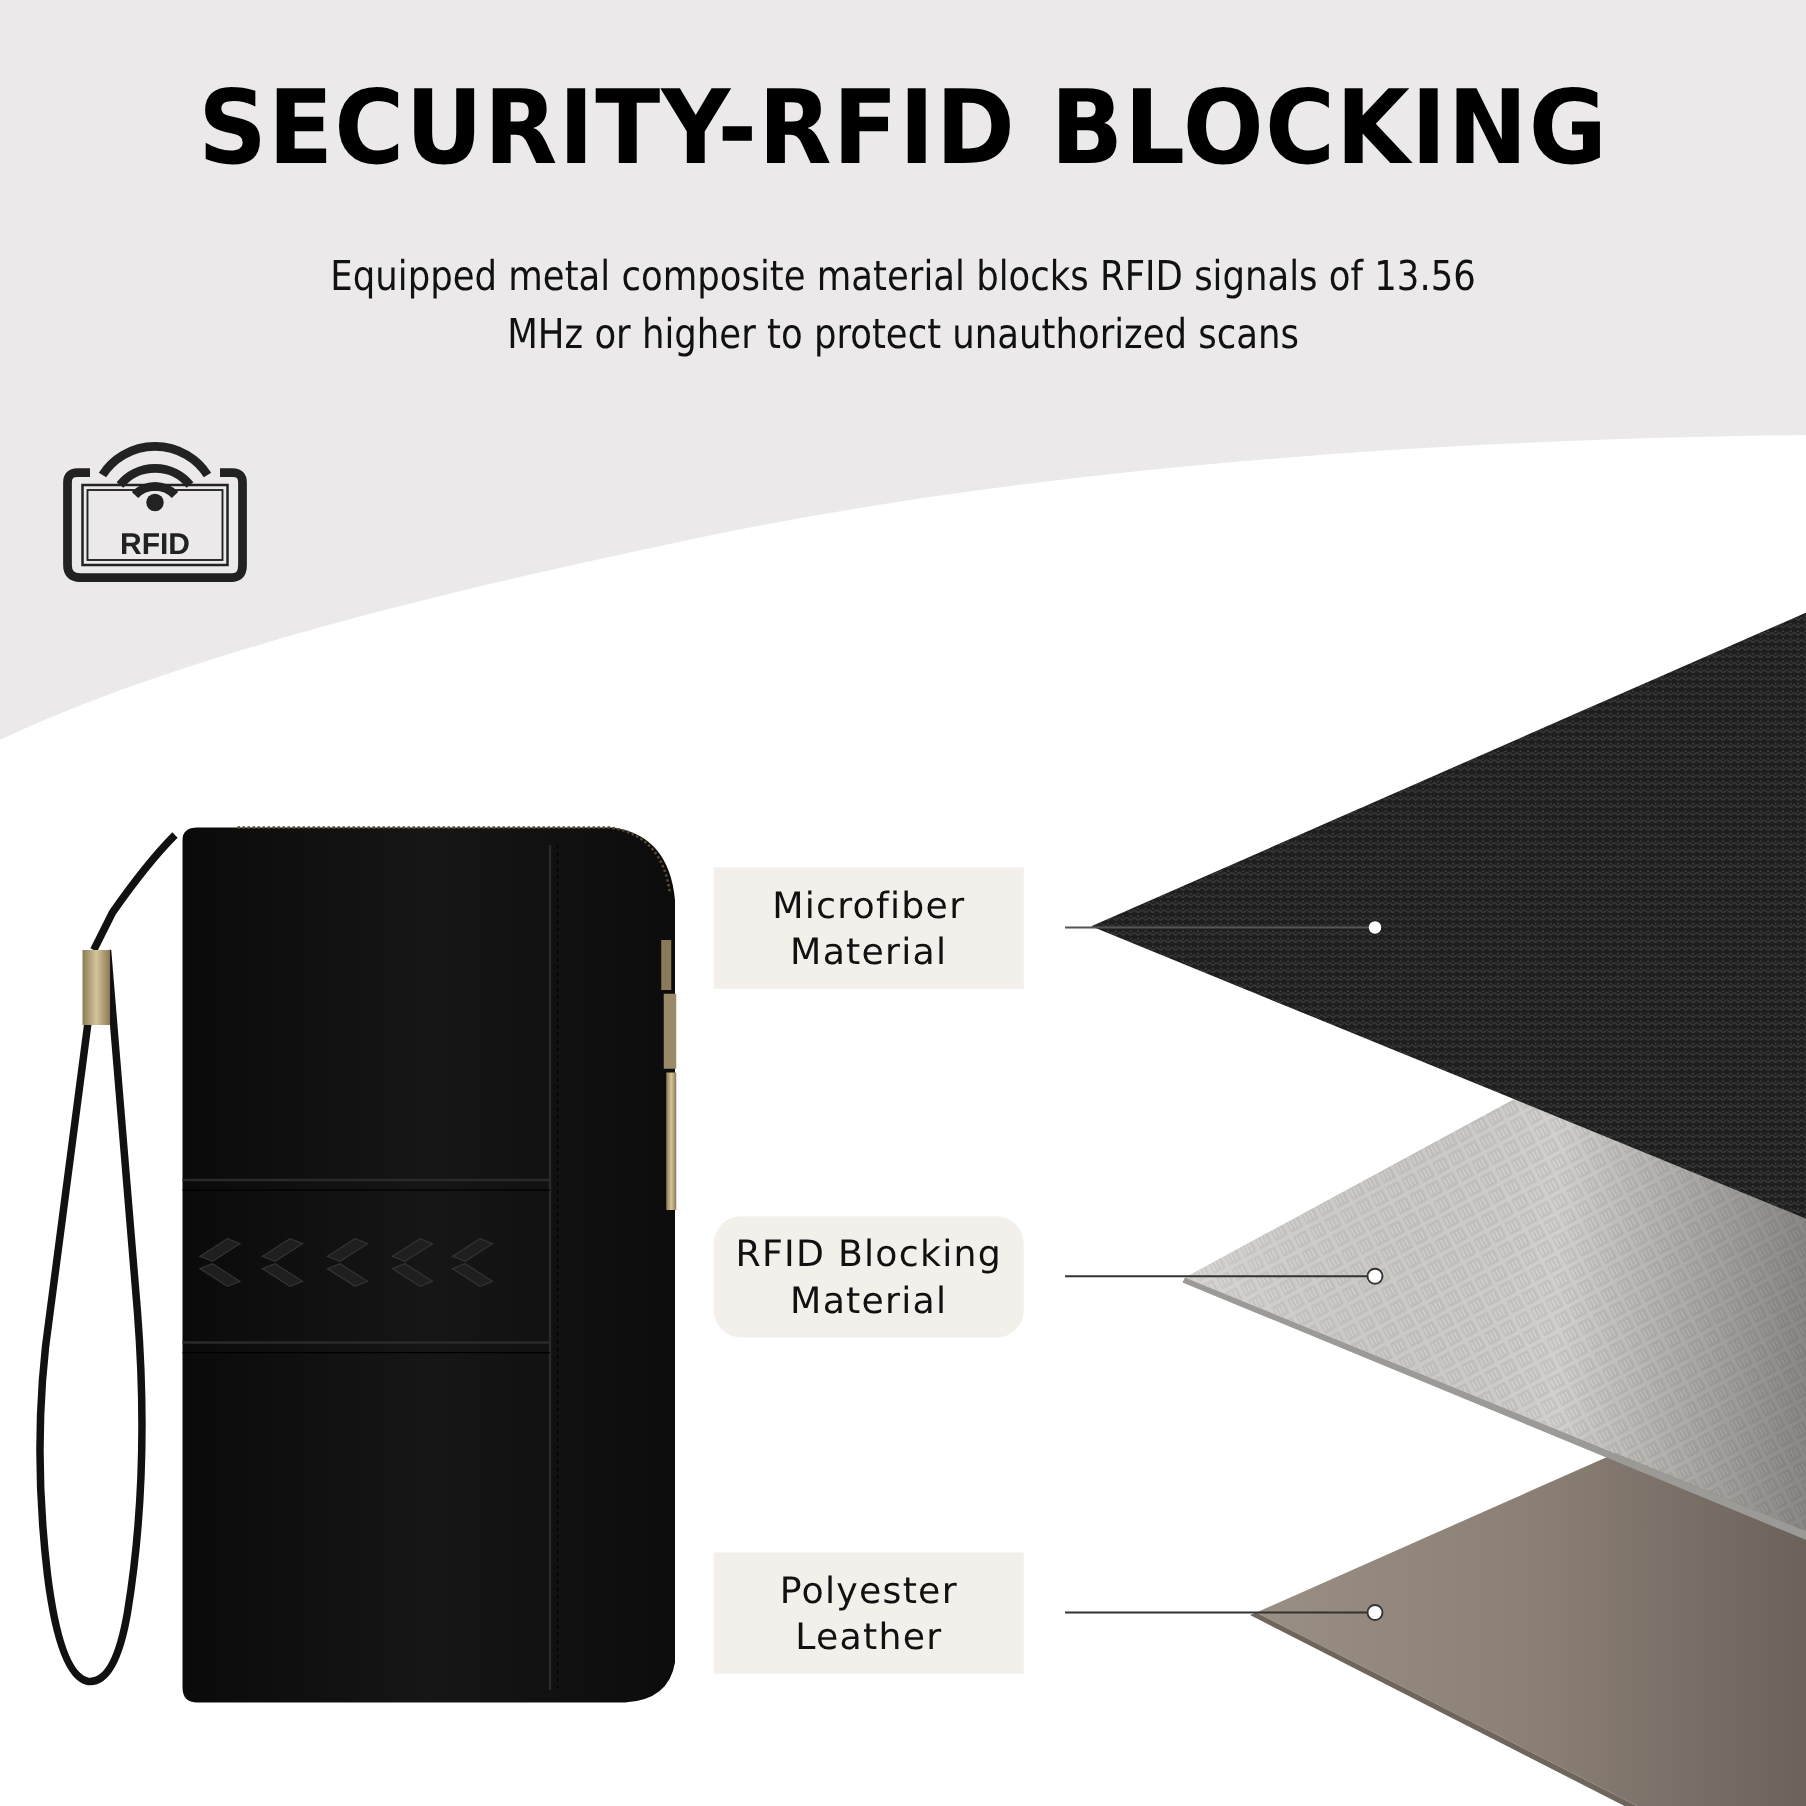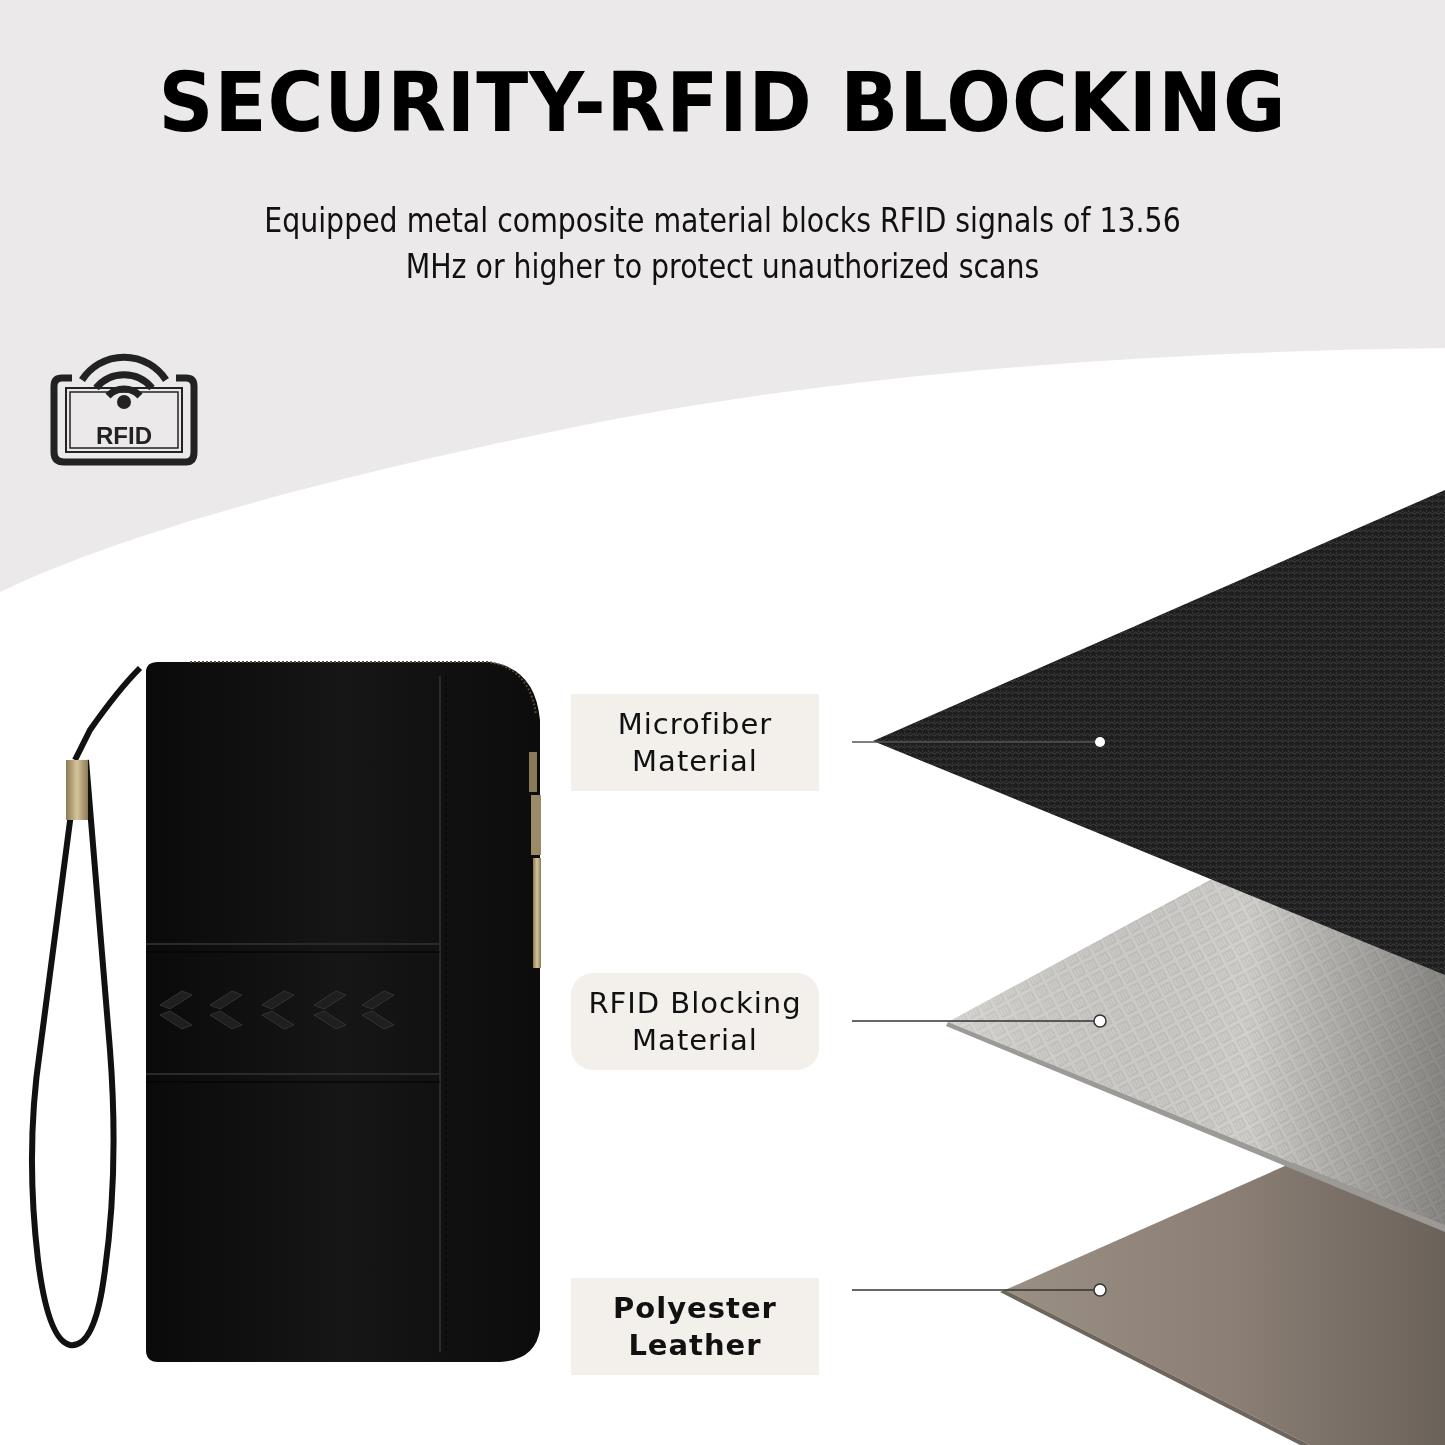--- a/index.html
+++ b/index.html
@@ -88,21 +88,21 @@
 </svg>
 
 <div class="label-box" style="top:694px;">
   <span>Microfiber</span>
   <span>Material</span>
 </div>
 <div class="label-box" style="top:973px;border-radius:22px;">
   <span>RFID Blocking</span>
   <span>Material</span>
 </div>
-<div class="label-box" style="top:1278px;font-weight:bold;">
+<div class="label-box" style="top:1242px;">
   <span>Polyester</span>
   <span>Leather</span>
 </div>
 
 <svg class="wallet" viewBox="0 0 1445 1445">
   <defs>
     <linearGradient id="wallBody" x1="0" y1="0" x2="1" y2="0">
       <stop offset="0" stop-color="#0a0a0a"></stop>
       <stop offset="0.5" stop-color="#161616"></stop>
       <stop offset="1" stop-color="#0c0c0c"></stop>

